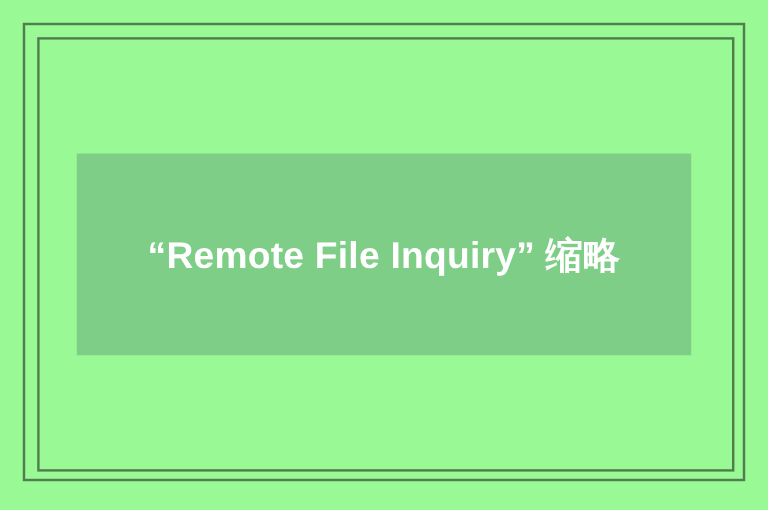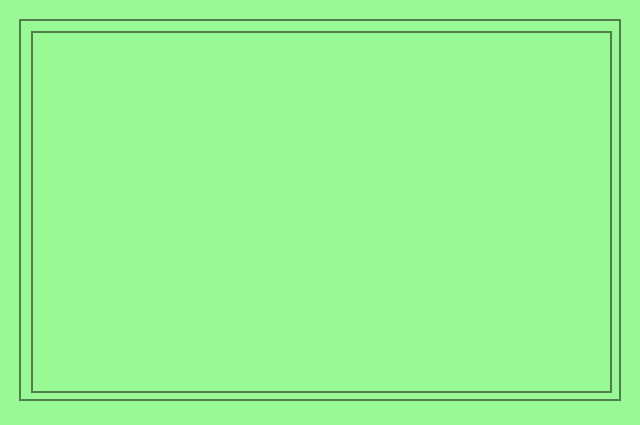--- a/index.html
+++ b/index.html
@@ -80,14 +80,17 @@
 </style>
 </head>
 <body>
 
 <div id="thumbnail-card">
 
   <div id="outer-frame"></div>
 
   <div id="inner-frame"></div>
 
+  <div id="content-panel">
+    <p class="panel-heading">“Remote File Inquiry” 缩略</p>
+  </div>
 
 </div>
 
 </body></html>

